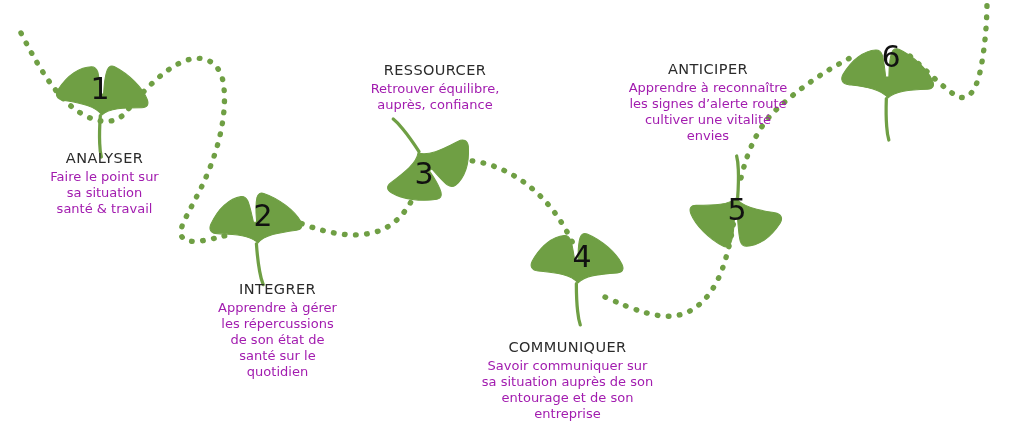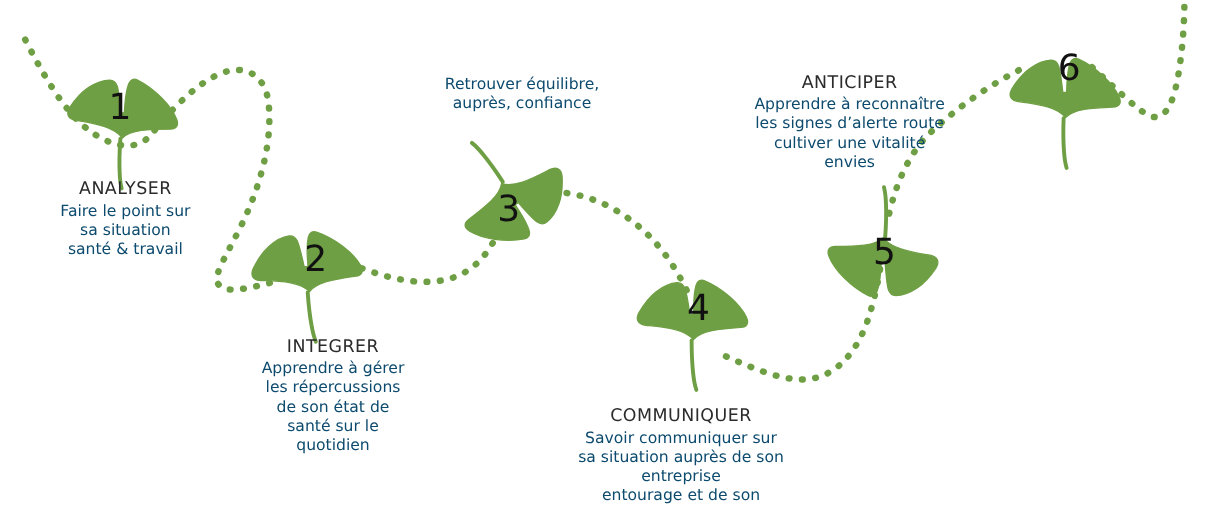--- a/index.html
+++ b/index.html
@@ -39,21 +39,21 @@
   }
   .step-title {
     font-size: 14.5px;
     letter-spacing: 0.4px;
     color: #2b2b2b;
     font-weight: 400;
     white-space: nowrap;
   }
   .step-desc {
     font-size: 13px;
-    color: #0c4a6e;
+    color: #a21caf;
     font-weight: 400;
     margin-top: 1px;
   }
   .step-desc div {
     white-space: nowrap;
   }
   .leaf-num {
     fill: #111111;
     font-family: "DejaVu Sans", "Liberation Sans", sans-serif;
     font-size: 30px;
@@ -179,33 +179,34 @@
     <div class="step-desc">
       <div>Apprendre à gérer</div>
       <div>les répercussions</div>
       <div>de son état de</div>
       <div>santé sur le</div>
       <div>quotidien</div>
     </div>
   </div>
 
   <div class="step-text" style="left:350px; top:62px; width:170px;">
+    <div class="step-title">RESSOURCER</div>
     <div class="step-desc">
       <div>Retrouver équilibre,</div>
       <div>auprès, confiance</div>
     </div>
   </div>
 
   <div class="step-text" style="left:470px; top:339px; width:195px;">
     <div class="step-title">COMMUNIQUER</div>
     <div class="step-desc">
       <div>Savoir communiquer sur</div>
       <div>sa situation auprès de son</div>
+      <div>entourage et de son</div>
       <div>entreprise</div>
-      <div>entourage et de son</div>
     </div>
   </div>
 
   <div class="step-text" style="left:628px; top:61px; width:160px;">
     <div class="step-title">ANTICIPER</div>
     <div class="step-desc">
       <div>Apprendre à reconnaître</div>
       <div>les signes d’alerte route</div>
       <div>cultiver une vitalité</div>
       <div>envies</div>

